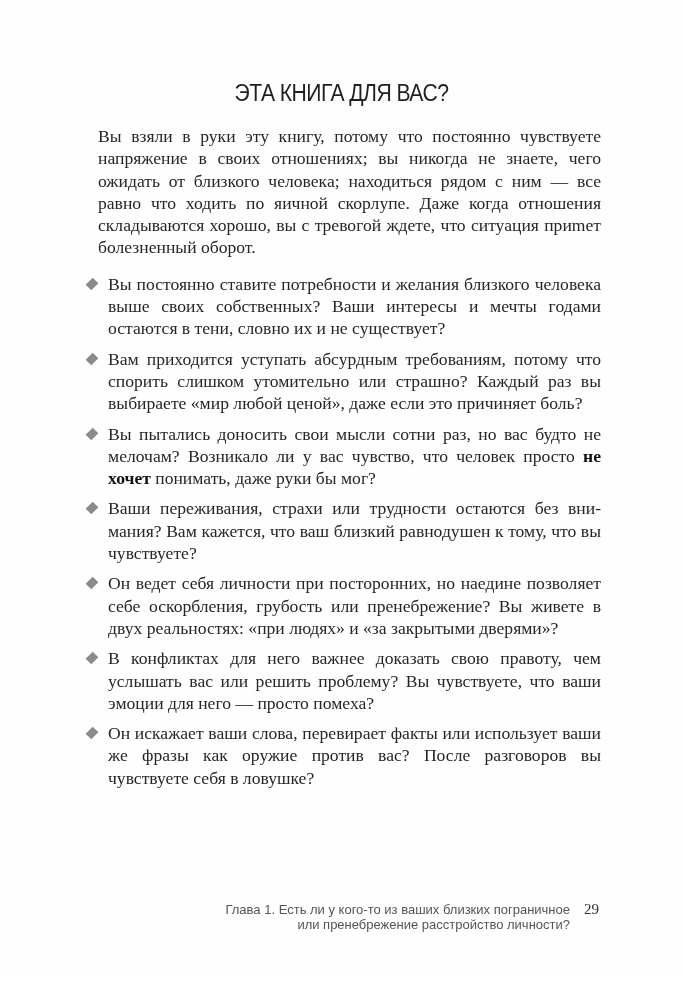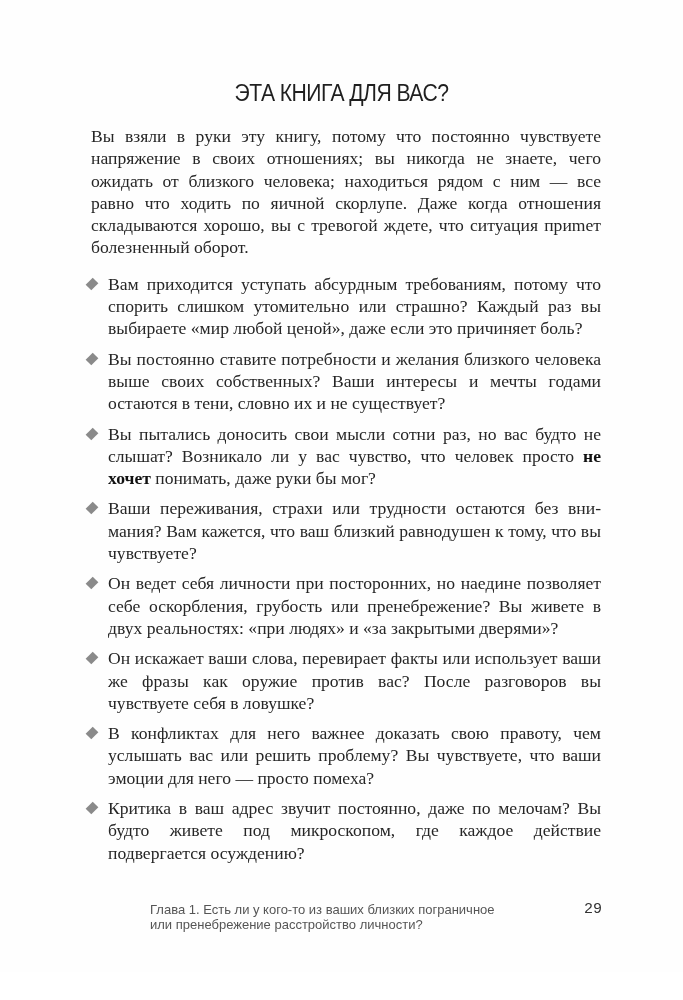--- a/index.html
+++ b/index.html
@@ -8,79 +8,75 @@
   .title {
     position: absolute; left: 0; top: 80px; width: 683px; text-align: center;
     font-family: "Liberation Sans", sans-serif; font-size: 23px; color: #1f1f1f;
     letter-spacing: -0.6px; transform: scaleX(0.92); transform-origin: center;
   }
   .body {
     position: absolute; left: 83px; top: 125px; width: 518px;
     font-family: "Liberation Serif", serif; font-size: 17.6px; line-height: 22.3px;
     color: #262626; text-align: justify; hyphens: manual;
   }
-  .intro { margin: 0 0 14px 8px; }
+  .intro { margin: 0 0 14px 15px; }
   ul.bullets { list-style: none; margin: 0; padding: 0; }
   ul.bullets li { position: relative; padding-left: 25px; margin: 0 0 8px 0; }
   .diamond {
     position: absolute; left: 5px; top: 7px; width: 8px; height: 8px;
     background: #8a8a8a; transform: rotate(45deg) scaleY(1.25);
   }
   b { font-weight: bold; color: #111; }
   .footer {
-    position: absolute; left: 150px; top: 902px; width: 420px; 
+    position: absolute; left: 150px; top: 902px; width: 420px; text-align: right;
     font-family: "Liberation Sans", sans-serif; font-size: 13px; line-height: 15px;
     color: #555555;
   }
   .pagenum {
     position: absolute; left: 584px; top: 901px;
-    font-family: Liberation Mono, monospace; font-size: 15px; color: #333333;
+    font-family: Liberation Serif, serif; font-size: 15px; color: #333333;
   }
 </style>
 </head>
 <body>
 
 <div class="page">
   <div class="title">ЭТА КНИГА ДЛЯ ВАС?</div>
 
   <div class="body">
     <p class="intro">Вы взяли в руки эту книгу, потому что постоянно чувствуете напряжение в своих отношениях; вы никогда не знаете, чего ожидать от близкого человека; находиться рядом с ним — все равно что ходить по яичной скорлупе. Даже когда отношения складываются хорошо, вы с тревогой ждете, что ситуация при­mет болезненный оборот.</p>
 
     <ul class="bullets">
       <li>
         <span class="diamond"></span>
+        <span>Вы постоянно ставите потребности и желания близкого человека выше своих собственных? Ваши интересы и мечты годами остаются в тени, словно их и не существует?</span>
+      </li>
+      <li>
+        <span class="diamond"></span>
         <span>Вам приходится уступать абсурдным требованиям, потому что спорить слишком утомительно или страшно? Каждый раз вы выбираете «мир любой ценой», даже если это причиняет боль?</span>
       </li>
       <li>
         <span class="diamond"></span>
-        <span>Вы постоянно ставите потребности и желания близкого человека выше своих собственных? Ваши интересы и мечты годами остаются в тени, словно их и не существует?</span>
-      </li>
-      <li>
-        <span class="diamond"></span>
-        <span>Вы пытались доносить свои мысли сотни раз, но вас будто не слышат? Возникало ли у вас чувство, что человек просто </span><b>не хочет</b><span> понимать, даже руки бы мог?</span>
+        <span>Вы пытались доносить свои мысли сотни раз, но вас будто не мелочам? Возникало ли у вас чувство, что человек просто </span><b>не хочет</b><span> понимать, даже руки бы мог?</span>
       </li>
       <li>
         <span class="diamond"></span>
         <span>Ваши переживания, страхи или трудности остаются без вни­мания? Вам кажется, что ваш близкий равнодушен к тому, что вы чувствуете?</span>
       </li>
       <li>
         <span class="diamond"></span>
         <span>Он ведет себя личности при посторонних, но наедине по­зволяет себе оскорбления, грубость или пренебрежение? Вы живете в двух реальностях: «при людях» и «за закрытыми дверями»?</span>
       </li>
       <li>
         <span class="diamond"></span>
-        <span>Он искажает ваши слова, перевирает факты или использует ваши же фразы как оружие против вас? После разговоров вы чувствуете себя в ловушке?</span>
-      </li>
-      <li>
-        <span class="diamond"></span>
         <span>В конфликтах для него важнее доказать свою правоту, чем услышать вас или решить проблему? Вы чувствуете, что ваши эмоции для него — просто помеха?</span>
       </li>
       <li>
         <span class="diamond"></span>
-        <span>Критика в ваш адрес звучит постоянно, даже по мелочам? Вы будто живете под микроскопом, где каждое действие подвергается осуждению?</span>
+        <span>Он искажает ваши слова, перевирает факты или использует ваши же фразы как оружие против вас? После разговоров вы чувствуете себя в ловушке?</span>
       </li>
     </ul>
   </div>
 
   <div class="footer">
     <div>Глава 1. Есть ли у кого-то из ваших близких пограничное</div>
     <div>или пренебрежение расстройство личности?</div>
   </div>
   <div class="pagenum">29</div>
 </div>

